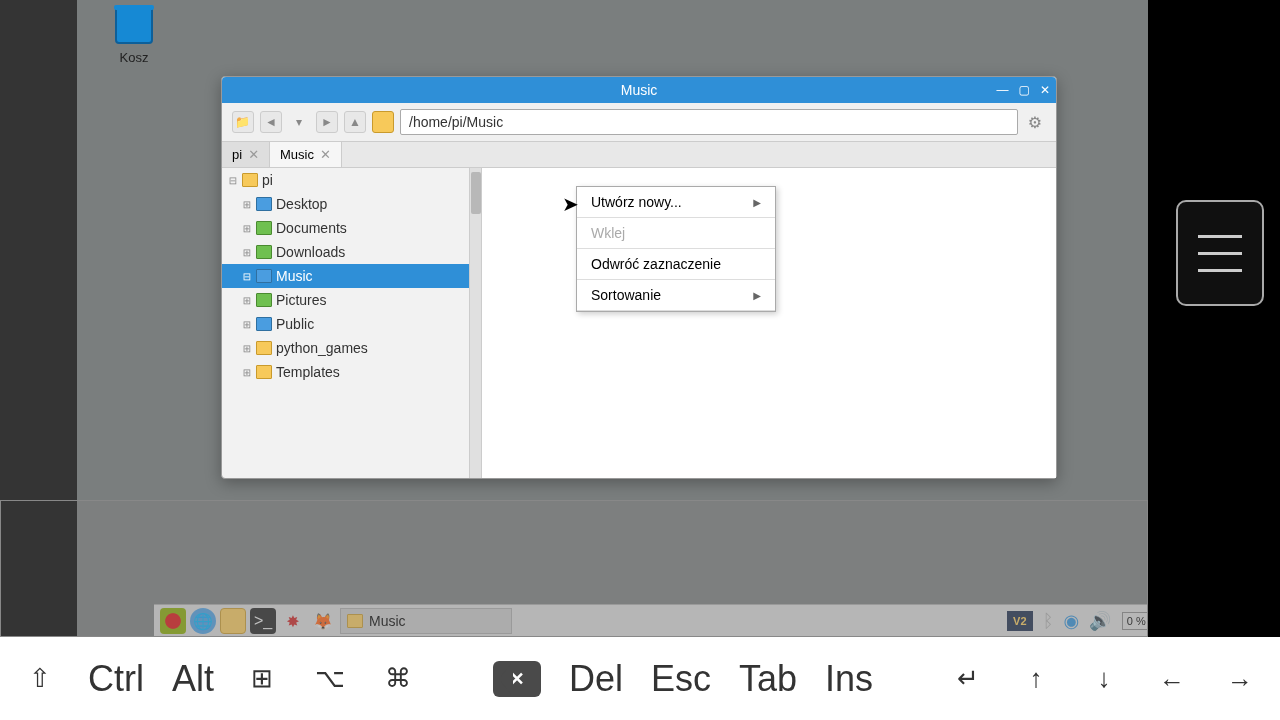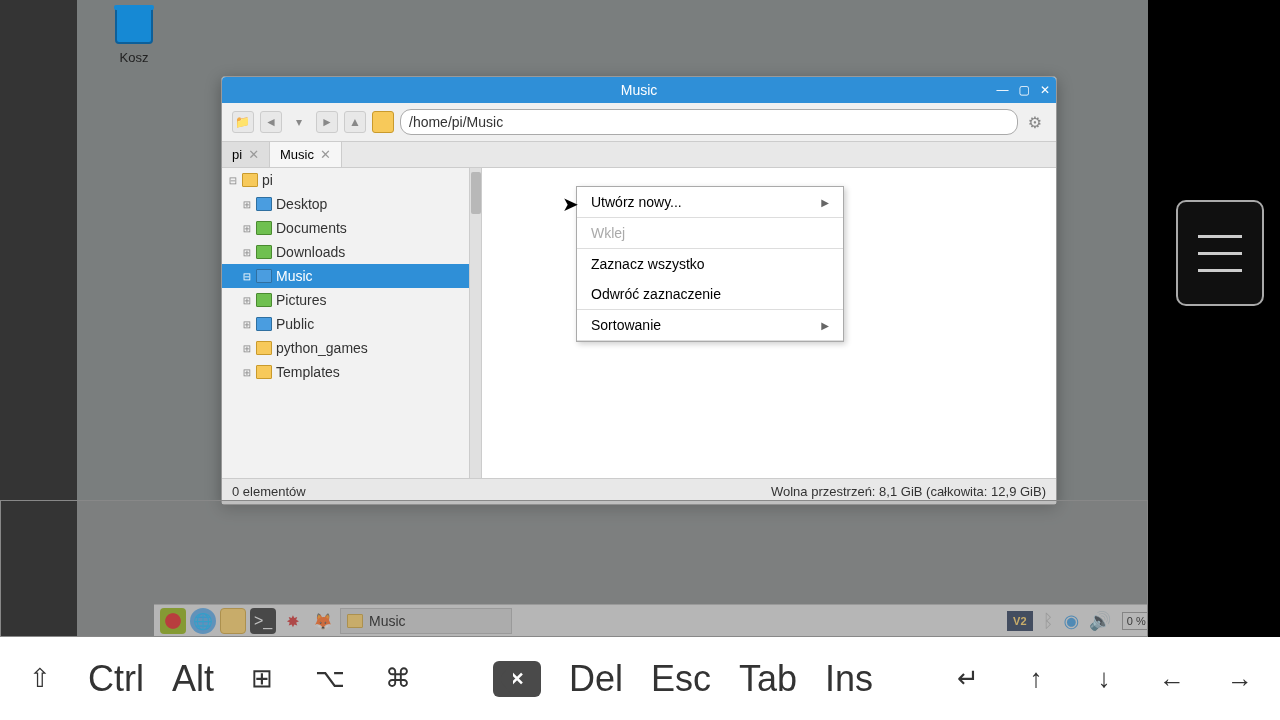--- a/index.html
+++ b/index.html
@@ -14,21 +14,21 @@
 
 .window { position: absolute; left: 144px; top: 76px; width: 836px; background: #f2f2f2; border: 1px solid #999; border-radius: 4px; box-shadow: 0 4px 16px rgba(0,0,0,0.3); }
 .titlebar { background: #2f8fd7; color: #fff; height: 26px; display: flex; align-items: center; justify-content: center; position: relative; border-radius: 4px 4px 0 0; font-size: 14px; }
 .titlebar-controls { position: absolute; right: 6px; display: flex; gap: 10px; }
 .titlebar-controls span { cursor: pointer; font-size: 12px; }
 
 .menubar { display: flex; gap: 14px; padding: 6px 10px; font-size: 14px; color: #333; background: #f0f0f0; border-bottom: 1px solid #ccc; }
 .toolbar { display: flex; align-items: center; gap: 6px; padding: 6px 10px; background: #f0f0f0; border-bottom: 1px solid #ccc; }
 .tbtn { width: 22px; height: 22px; background: #e8e8e8; border: 1px solid #ccc; border-radius: 3px; display: flex; align-items: center; justify-content: center; font-size: 12px; color: #888; }
 .home-icon { background: #f7c95a; border: 1px solid #c99a2c; }
-.addr { flex: 1; height: 26px; border: 1px solid #aaa; border-radius: 11px; background: #fff; padding: 0 8px; font-size: 14px; color: #333; }
+.addr { flex: 1; height: 26px; border: 1px solid #aaa; border-radius: 2px; background: #fff; padding: 0 8px; font-size: 14px; color: #333; }
 .gear { width: 22px; height: 22px; display: flex; align-items: center; justify-content: center; color: #888; }
 
 .tabs { display: flex; background: #e8e8e8; border-bottom: 1px solid #ccc; }
 .tab { padding: 5px 10px; font-size: 13px; border-right: 1px solid #ccc; background: #dedede; display: flex; align-items: center; gap: 6px; }
 .tab.active { background: #f6f6f6; }
 .tab-x { color: #999; cursor: pointer; }
 
 .body { display: flex; height: 310px; }
 .sidepanel { width: 260px; border-right: 1px solid #ccc; display: flex; flex-direction: column; }
 .side-header { padding: 6px 10px; font-size: 14px; color: #333; border-bottom: 1px solid #ccc; display: flex; justify-content: space-between; align-items: center; }
@@ -39,21 +39,21 @@
 .tree-item.selected { background: #2f8fd7; color: #fff; }
 .tree-item.sub1 { padding-left: 20px; }
 .tree-item.sub2 { padding-left: 50px; font-style: italic; color: #666; }
 .expander { width: 10px; text-align: center; color: #888; font-size: 10px; }
 .folder-ic { width: 16px; height: 14px; background: #f7c95a; border: 1px solid #c99a2c; border-radius: 1px; display: inline-block; }
 .folder-ic.blue { background: #4a9de0; border-color: #2f6fa0; }
 .folder-ic.green { background: #6fc050; border-color: #4a8a30; }
 .folder-ic.home { background: #f7c95a; border: 1px solid #c99a2c; }
 
 .content { flex: 1; background: #fff; position: relative; }
-.ctx { position: absolute; left: 94px; top: 18px; width: 268px; background: #fff; border: 1px solid #aaa; box-shadow: 2px 2px 6px rgba(0,0,0,0.2); font-size: 14px; }
+.ctx { position: absolute; left: 94px; top: 18px; width: 200px; background: #fff; border: 1px solid #aaa; box-shadow: 2px 2px 6px rgba(0,0,0,0.2); font-size: 14px; }
 .ctx-item { padding: 7px 14px; display: flex; justify-content: space-between; align-items: center; }
 .ctx-item.disabled { color: #aaa; }
 .ctx-sep { border-top: 1px solid #ddd; }
 .ctx-arrow { font-size: 10px; color: #666; }
 .cursor-arrow { position: absolute; left: 80px; top: 24px; font-size: 20px; color: #000; pointer-events: none; z-index: 10; }
 
 .statusbar { display: flex; justify-content: space-between; padding: 5px 10px; font-size: 13px; color: #333; background: #e8e8e8; border-top: 1px solid #ccc; }
 
 .overlay-gray { position: absolute; background: rgba(130,130,130,0.4); pointer-events: none; }
 .ov-bottom { left: 0; top: 500px; width: 1148px; height: 137px; border: 1px solid #888; }
@@ -185,37 +185,30 @@
           <div class="ctx-item">
               <span>Utwórz nowy...</span>
               <span class="ctx-arrow">▶</span>
             </div>
           <div class="ctx-sep"></div>
           <div class="ctx-item disabled">
               <span>Wklej</span>
             </div>
           <div class="ctx-sep"></div>
           <div class="ctx-item">
-              <span>Zaznacz wszystko</span>
-            </div>
-          <div class="ctx-item">
               <span>Odwróć zaznaczenie</span>
             </div>
           <div class="ctx-sep"></div>
           <div class="ctx-item">
               <span>Sortowanie</span>
               <span class="ctx-arrow">▶</span>
             </div>
           <div class="ctx-sep"></div>
         </div>
       </div>
-    </div>
-    <div class="statusbar">
-      <span>0 elementów</span>
-      <span>Wolna przestrzeń: 8,1 GiB (całkowita: 12,9 GiB)</span>
     </div>
   </div>
 
   <div class="taskbar">
     <div class="tb-icon tb-rasp"></div>
     <div class="tb-icon tb-globe">🌐</div>
     <div class="tb-icon tb-folder"></div>
     <div class="tb-icon tb-term">&gt;_</div>
     <div class="tb-icon tb-red">✸</div>
     <div class="tb-icon tb-fox">🦊</div>

